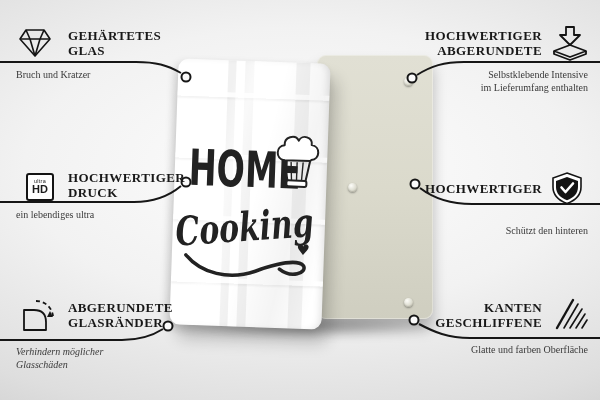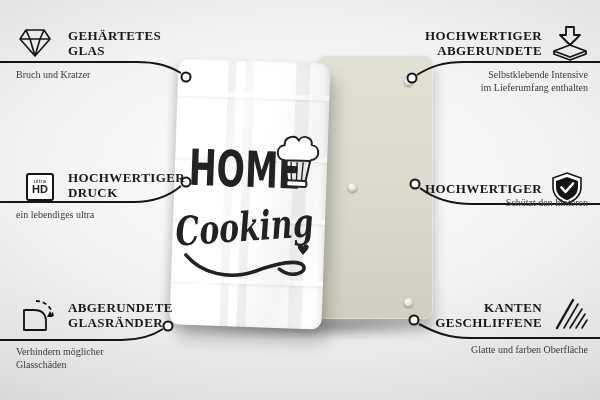--- a/index.html
+++ b/index.html
@@ -137,21 +137,21 @@
   <svg width="34" height="32" viewBox="0 0 34 32" fill="none" stroke="#141414" stroke-width="1.8">
     <path d="M4,30 V10 H14 Q26,10 26,22 V30 Z" stroke-linejoin="round"></path>
     <path d="M16,1 A17,17 0 0 1 33,16" stroke-dasharray="4 3"></path>
     <path d="M30,11 L33,17 L27,17 Z" fill="#141414" stroke="none"></path>
   </svg>
 </span>
 <div class="callout" style="left:56px;top:300px;">
   <div class="co-title">ABGERUNDETE</div>
   <div class="co-title">GLASRÄNDER</div>
 </div>
-<div class="callout co-desc" style="left:16px;top:345px;width:160px;">
+<div class="callout co-desc" style="left:16px;top:345px;width:160px;font-style:italic;">
   <div>Verhindern möglicher</div>
   <div>Glasschäden</div>
 </div>
 
 <span class="icon" style="left:552px;top:26px;">
   <svg width="36" height="36" viewBox="0 0 36 36" fill="none" stroke="#141414" stroke-width="1.8" stroke-linejoin="round">
     <path d="M14,1 H22 V9 H28 L18,19 L8,9 H14 Z"></path>
     <path d="M18,19 L34,25 L18,31 L2,25 Z"></path>
     <path d="M2,25 V28 L18,34 L34,28 V25"></path>
   </svg>
@@ -169,21 +169,21 @@
   <svg width="32" height="32" viewBox="0 0 32 32">
     <path d="M16,1 L30,6 V15 C30,23 24,28.5 16,31.5 C8,28.5 2,23 2,15 V6 Z" fill="#ffffff" stroke="#141414" stroke-width="1.6"></path>
     <path d="M16,5 L27,9 V15 C27,21.5 22.5,25.8 16,28.3 C9.5,25.8 5,21.5 5,15 V9 Z" fill="#141414"></path>
     <path d="M10.5,15.5 L14.5,20 L22,11.5" fill="none" stroke="#ffffff" stroke-width="2.6" stroke-linecap="round" stroke-linejoin="round"></path>
   </svg>
 </span>
 <div class="callout right-align" style="right:58px;top:181px;width:160px;">
   <div class="co-title">HOCHWERTIGER</div>
   <div class="co-title"></div>
 </div>
-<div class="callout co-desc right-align" style="right:12px;top:196px;width:190px;text-align:right;">
+<div class="callout co-desc right-align" style="right:12px;top:224px;width:190px;text-align:right;">
   <div>Schützt den hinteren</div>
 </div>
 
 <span class="icon" style="left:554px;top:298px;">
   <svg width="34" height="32" viewBox="0 0 34 32" fill="none" stroke="#141414" stroke-linecap="round">
     <path d="M19,2 L3,30" stroke-width="2.4"></path>
     <path d="M24,6 L10,30" stroke-width="1.6"></path>
     <path d="M28,11 L16,30" stroke-width="1.6"></path>
     <path d="M31,16 L22,30" stroke-width="1.6"></path>
     <path d="M33,22 L28,30" stroke-width="1.6"></path>

